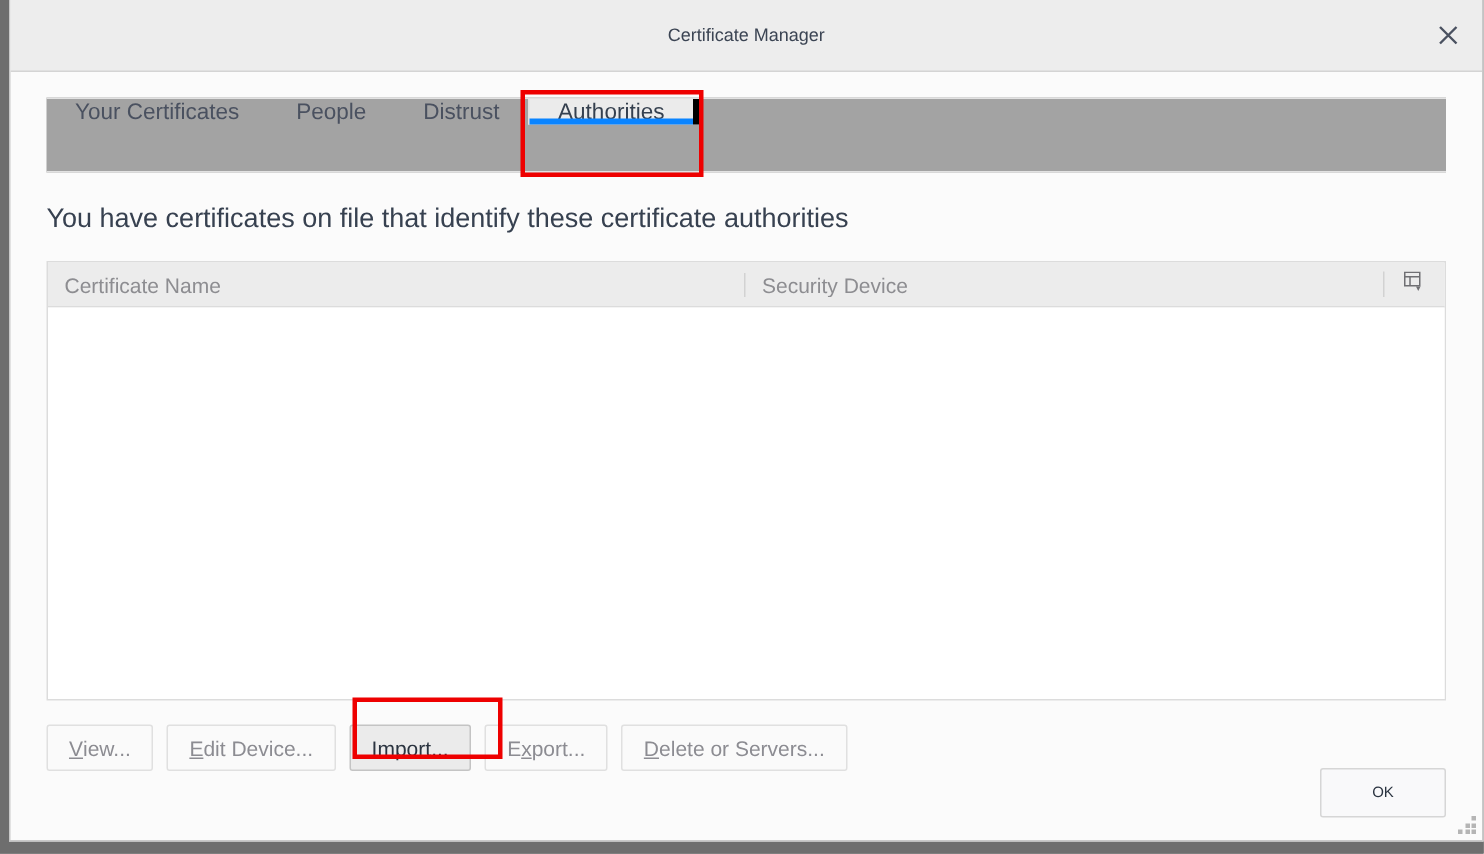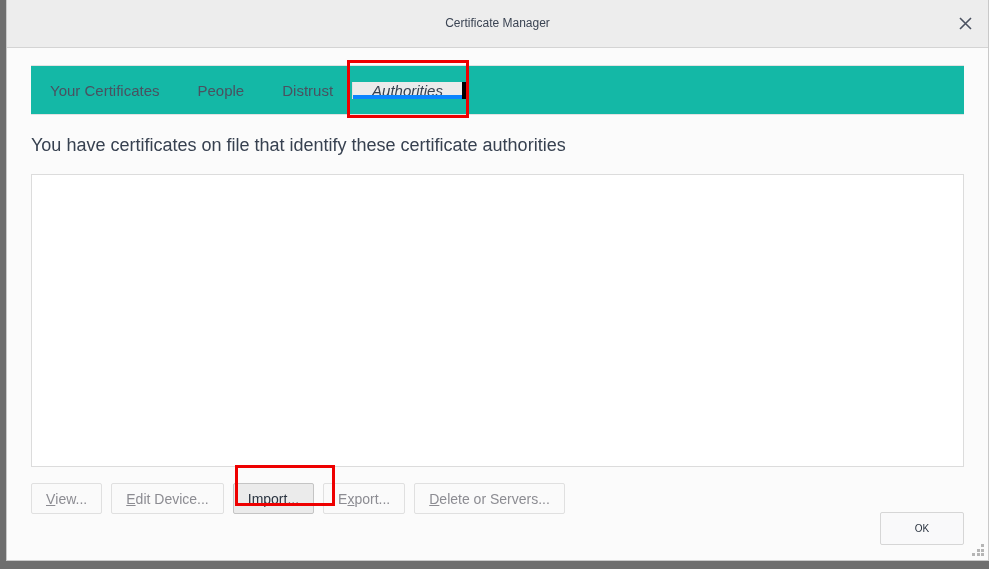--- a/index.html
+++ b/index.html
@@ -70,40 +70,39 @@
   }
 
   
   #tabstrip {
     position: relative;
     height: 48px;
     margin-top: 17px;
     border-top: 1px solid #e2e2e2;
     border-bottom: 1px solid #e2e2e2;
     display: flex;
-    align-items: center;
-    background: #14b8a6;
+    align-items: flex-start;
+    background: #a3a3a3;
   }
   .tab {
     position: relative;
     display: flex;
     align-items: center;
     padding: 0 19px;
     font-size: 15px;
     color: #4a5160;
     cursor: default;
     background: transparent;
     box-sizing: border-box;
   }
   .tab.selected {
     background: #ebebeb;
     border-left: 1px solid #e2e2e2;
     border-right: 6px solid #000000;
     color: #35404f;
-    font-style: italic;
   }
   .tab.selected::after {
     content: "";
     position: absolute;
     left: 0; right: 0; bottom: 0;
     height: 4px;
     background: #0a84ff;
   }
 
   
@@ -258,20 +257,33 @@
           <span>Distrust</span>
         </div>
       <div class="tab selected">
           <span>Authorities</span>
         </div>
     </div>
 
     <div id="description">You have certificates on file that identify these certificate authorities</div>
 
     <div id="cert-table">
+      <div id="cert-table-head">
+        <div class="th" id="th-name">Certificate Name</div>
+        <div class="th" id="th-device">Security Device</div>
+        <div id="th-picker">
+          <span>
+            <svg width="14" height="14" viewBox="0 0 14 14" aria-hidden="true">
+              <rect x="0.5" y="0.5" width="10" height="9" fill="none" stroke="#6f6f73" stroke-width="1"></rect>
+              <path d="M0.5 3.5 H10.5 M4 3.5 V9.5" stroke="#6f6f73" stroke-width="1" fill="none"></path>
+              <path d="M8 10 L11 10 L9.5 13 Z" fill="#6f6f73"></path>
+            </svg>
+          </span>
+        </div>
+      </div>
       <div id="cert-table-body"></div>
     </div>
 
     <div id="action-row">
       <button class="btn disabled">
           <span></span>
           <u>V</u>
           <span>iew...</span>
         </button>
       <button class="btn disabled">

